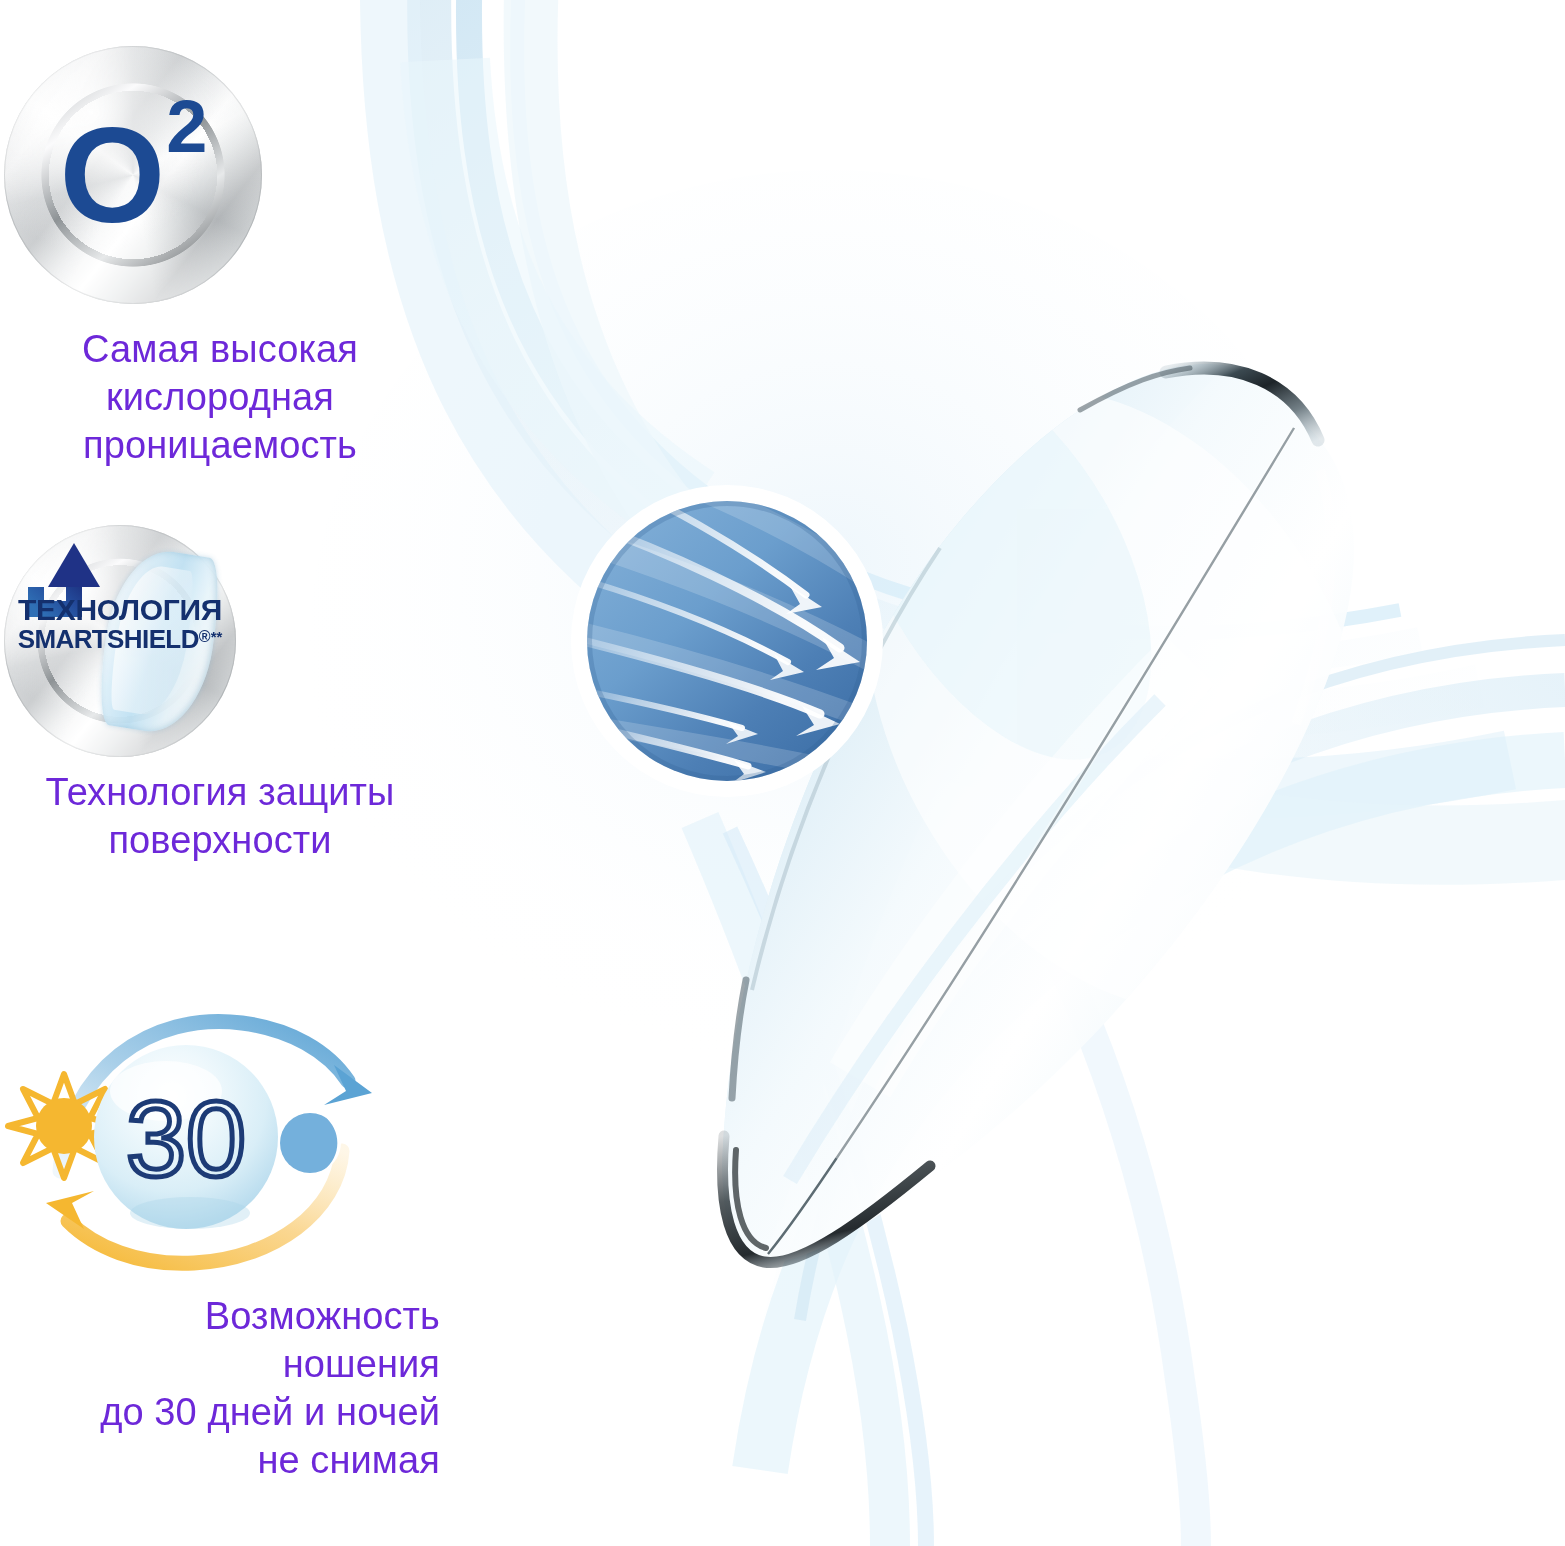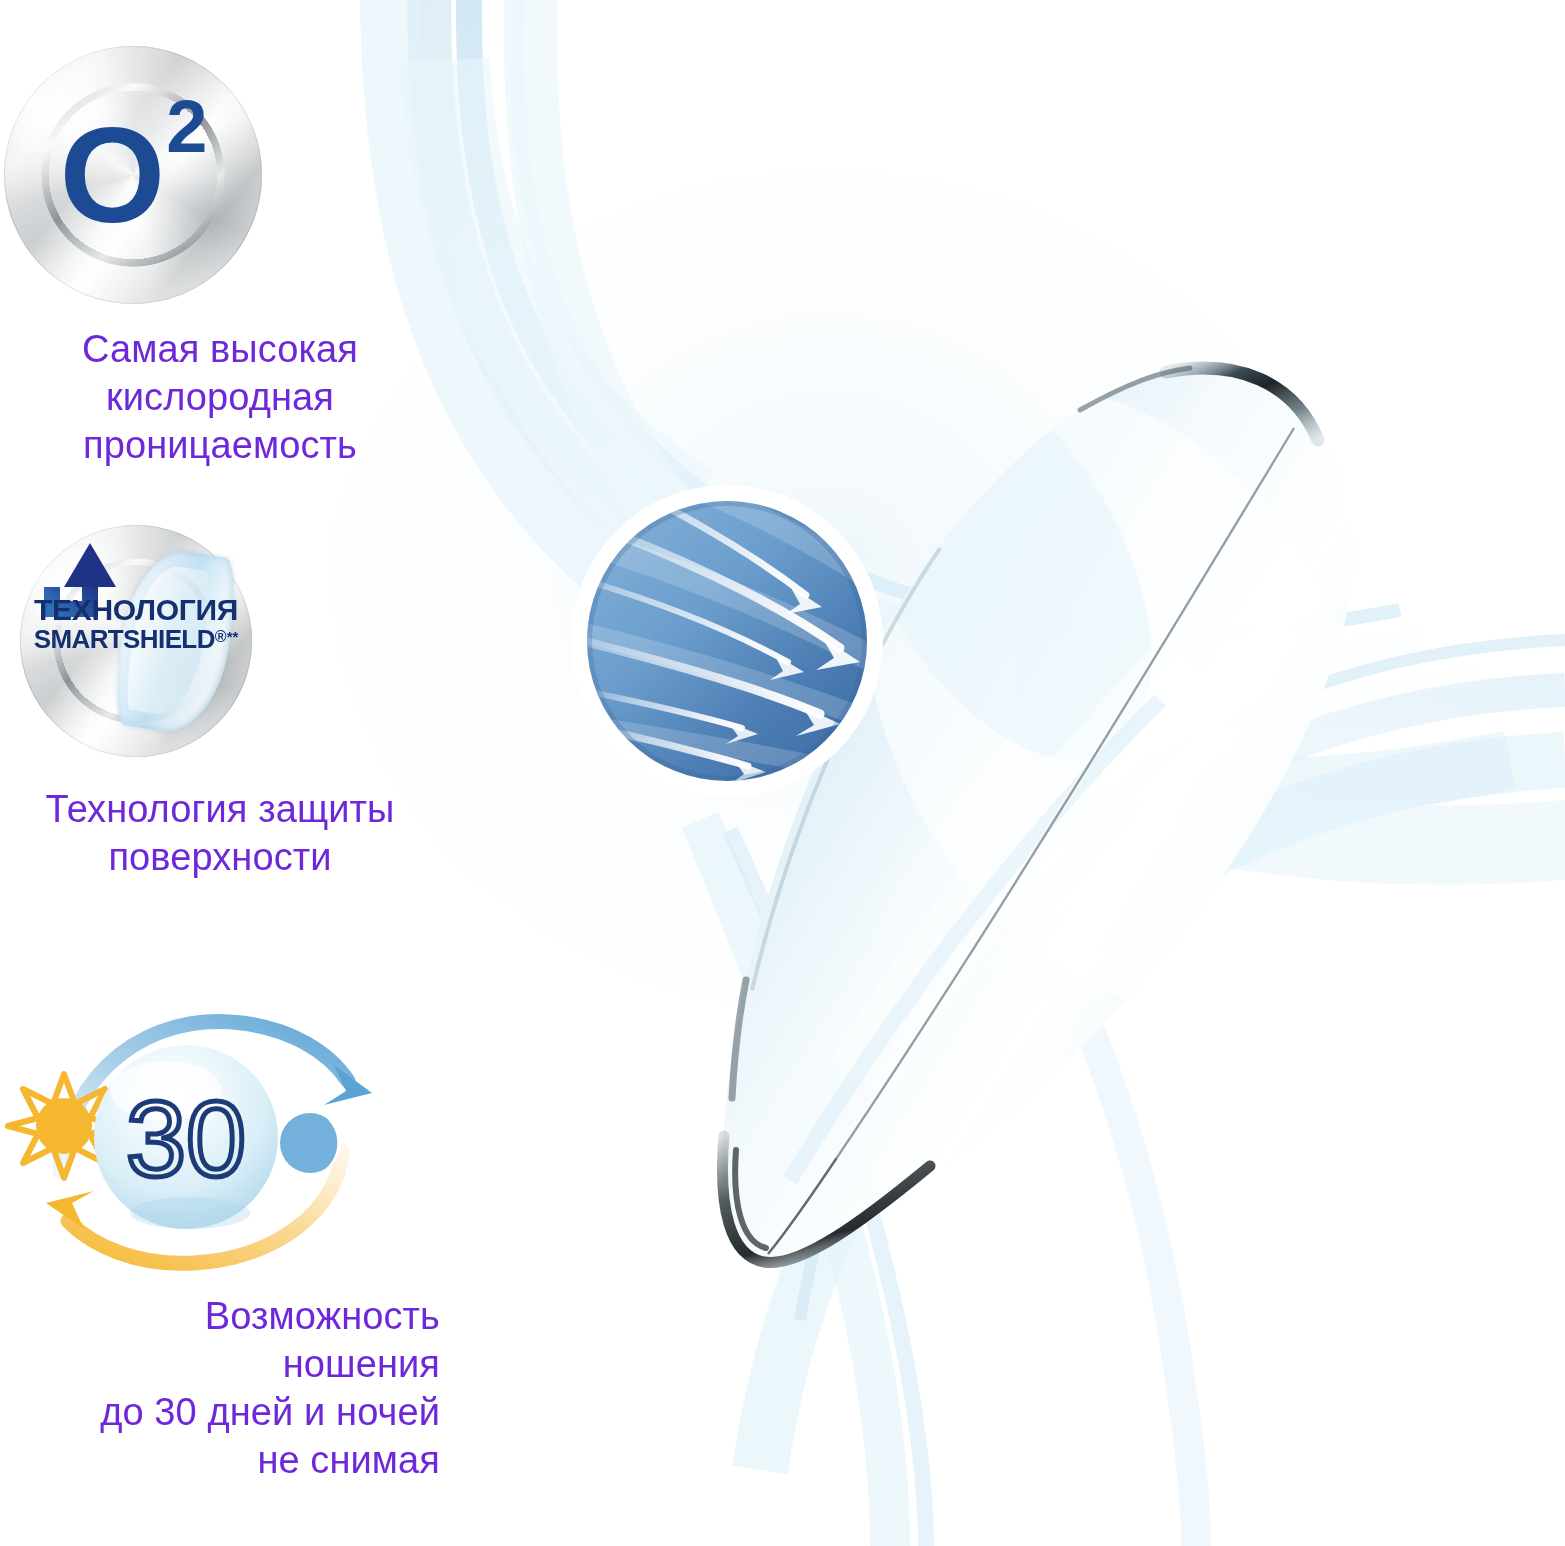--- a/index.html
+++ b/index.html
@@ -58,21 +58,21 @@
             mask:radial-gradient(circle at 50% 50%, transparent 0 46.2%, #000 46.2% 50%, transparent 50.4%);
   }
   .o2-text{
     position:absolute;inset:0;display:flex;align-items:center;justify-content:center;
     color:#1c4a93;font-weight:700;letter-spacing:-1px;
   }
   .o2-main{font-size:136px;line-height:1;}
   .o2-sup{font-size:74px;line-height:1;align-self:flex-start;margin-top:44px;margin-left:2px;}
 
   
-  #badge-smartshield{width:232px;height:232px;margin-left:20px;}
+  #badge-smartshield{width:232px;height:232px;margin-left:4px;}
   .ss-lens{
     position:absolute;left:44%;top:11%;width:46%;height:78%;
     transform:rotate(9deg);
     border-radius:50% 16% 50% 16% / 50% 50% 50% 50%;
     background:linear-gradient(100deg,#ffffff 0%,#d8edf8 26%,#bfe1f3 48%,#e8f5fb 72%,#ffffff 100%);
     box-shadow:inset -2px 0 6px rgba(120,170,200,.45), 0 0 5px rgba(150,190,215,.5);
     opacity:.92;
   }
   .ss-lens-inner{
     position:absolute;left:10%;top:9%;width:66%;height:82%;
@@ -87,21 +87,21 @@
   .ss-l1{font-size:30px;letter-spacing:-.3px;}
   .ss-l2{font-size:26px;letter-spacing:-.6px;position:relative;display:inline-block;}
   .ss-reg{font-size:16px;vertical-align:super;}
   .ss-ast{font-size:15px;vertical-align:super;letter-spacing:0;}
 
   
   #badge-30{width:400px;height:300px;margin-left:-10px;}
 
   
   #cap-oxygen{margin-top:22px;}
-  #cap-smartshield{margin-top:29px;}
+  #cap-smartshield{margin-top:12px;}
   #cap-wear{margin-top:18px;padding-left:41px;}
 </style>
 </head>
 <body>
 
 <div id="stage">
 
   <svg class="layer" id="bg-ribbons" viewBox="0 0 1565 1546">
     <defs>
       <linearGradient id="rg1" x1="0" y1="0" x2="1" y2="1">

